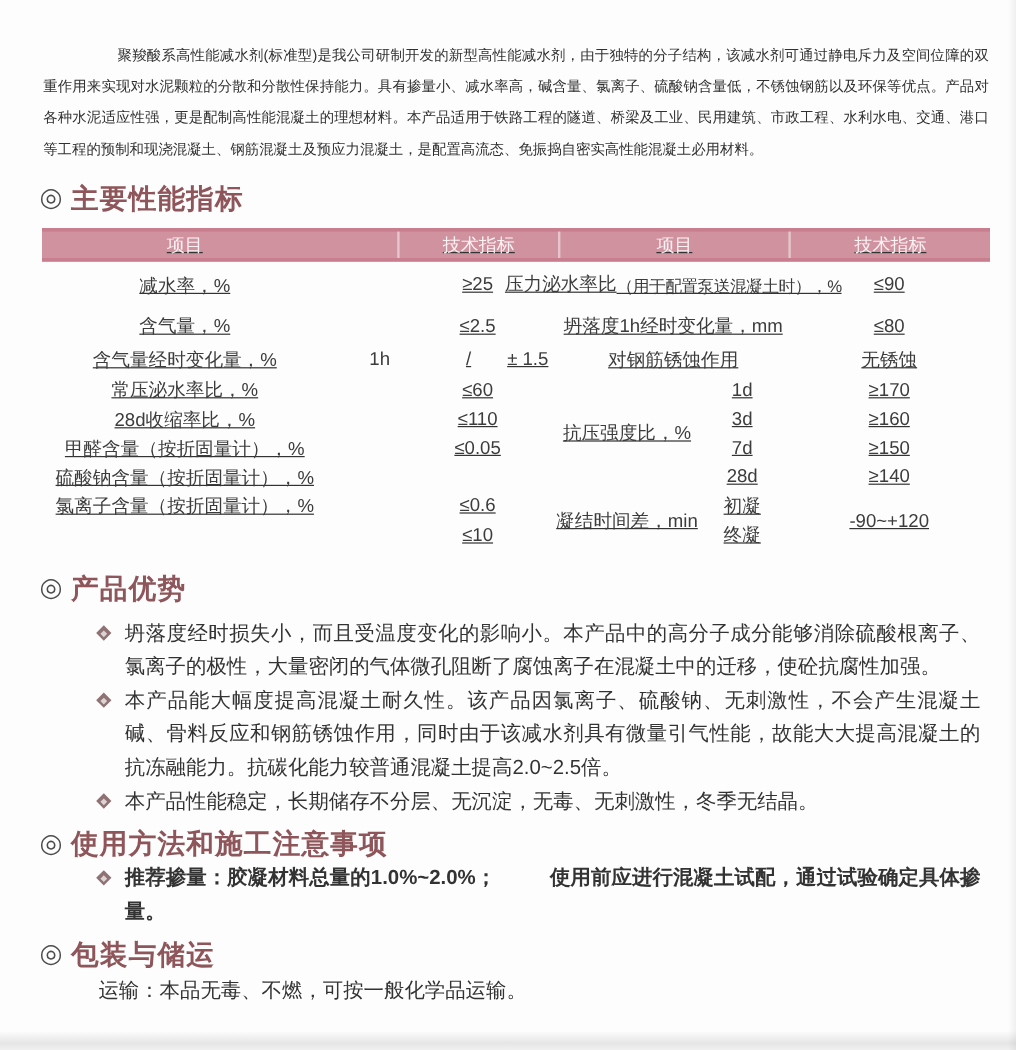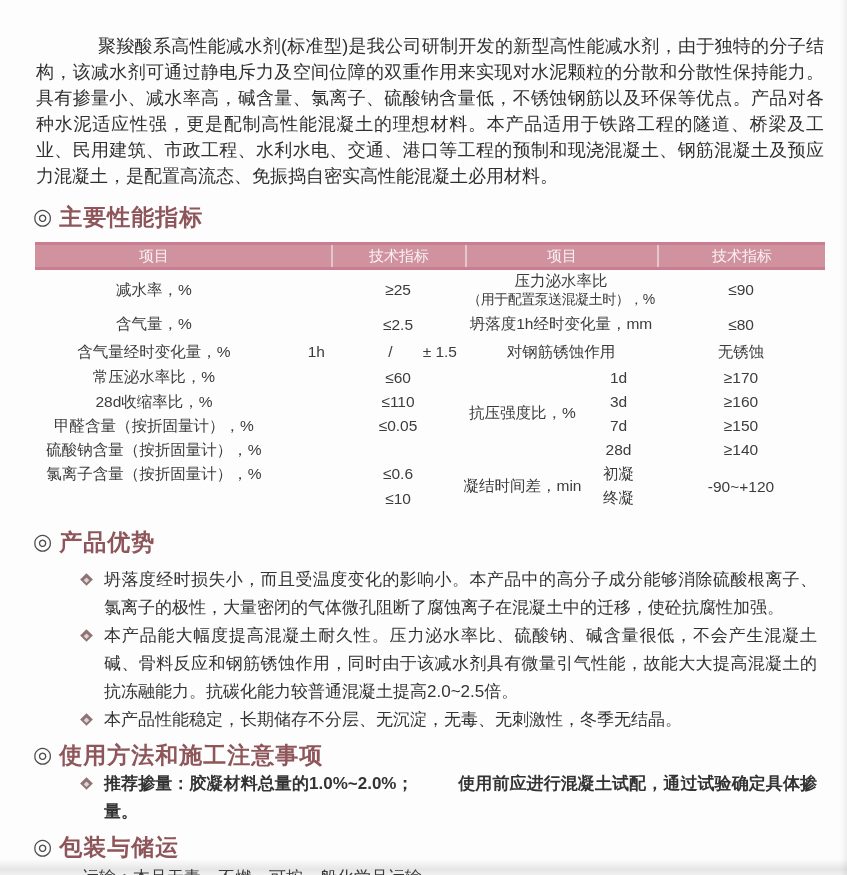--- a/index.html
+++ b/index.html
@@ -5,38 +5,38 @@
   html,body { margin:0; padding:0; }
   body {
     width:847px; height:875px; background:#fdfdfd; overflow:hidden; position:relative;
     font-family:"Liberation Sans","DejaVu Sans",sans-serif; color:#333;
   }
   .page { position:relative; width:847px; height:875px; }
 
   
   .intro {
     margin:0; padding:33px 23px 0 36px;
-    font-size:18px; line-height:26px; text-indent:62px;
+    font-size:12px; line-height:26px; text-indent:62px;
     color:#303030; text-align:justify;
   }
 
   
   .section-h {
     display:flex; align-items:center; gap:7px;
     margin-left:33px; font-size:23px; font-weight:bold;
     color:#8e565a; letter-spacing:1px; line-height:26px;
   }
   .section-h .ring { color:#4d4d4d; font-weight:normal; font-size:22px; letter-spacing:0; }
   .h-performance { margin-top:15px; }
   .h-advantages  { margin-top:18px; }
   .h-usage       { margin-top:8px; }
   .h-packaging   { margin-top:8px; }
 
   
-  .ptable { margin:12px 0 16px 35px; width:790px; }
+  .ptable { margin:12px 0 16px 35px; width:790px;text-decoration:underline; }
   .thead {
     display:grid; grid-template-columns:296px 134px 192px 168px;
     height:22px; background:#d0929e;
     border-top:3px solid #c87e8f; border-bottom:3px solid #c87e8f;
   }
   .th {
     display:flex; align-items:center; justify-content:center;
     color:#f9f2f4; font-size:15px;
   }
   .th.div { border-left:2px solid #e5c6cd; }
@@ -45,21 +45,21 @@
   .tbody {
     display:grid;
     grid-template-columns:296px 134px 115px 77px 168px;
     grid-template-rows:40px 29px 26px 25px 24px 24px 24px 24px 25px;
     font-size:15.5px; color:#3c3c3c;
   }
   .cell { display:flex; align-items:center; justify-content:center; white-space:nowrap; }
   .c1 { padding-right:58px; position:relative; }
   .sub1h { position:absolute; right:6px; }
   .slashcell { justify-content:flex-end; padding-right:8px; gap:30px; }
-  .pressure { flex-direction:column; line-height:18px; }
+  .pressure { flex-direction:row; line-height:18px; }
   .pressure .l2 { font-size:14px; letter-spacing:-0.5px; }
 
   
   .blist { margin:11px 30px 0 82px; }
   .bitem {
     display:flex; align-items:flex-start; gap:13px;
     font-size:17px; line-height:28px; color:#333; text-align:justify;
   }
   .dia { flex:0 0 auto; width:9px; height:9px; margin-top:9px;
          transform:rotate(45deg); background:#8f7273; position:relative; }
@@ -161,21 +161,21 @@
     <span>产品优势</span>
   </div>
 
   <div class="blist">
     <div class="bitem">
       <span class="dia"></span>
       <p>坍落度经时损失小，而且受温度变化的影响小。本产品中的高分子成分能够消除硫酸根离子、氯离子的极性，大量密闭的气体微孔阻断了腐蚀离子在混凝土中的迁移，使砼抗腐性加强。</p>
     </div>
     <div class="bitem">
       <span class="dia"></span>
-      <p>本产品能大幅度提高混凝土耐久性。压力泌水率比、硫酸钠、碱含量很低，不会产生混凝土碱、骨料反应和钢筋锈蚀作用，同时由于该减水剂具有微量引气性能，故能大大提高混凝土的抗冻融能力。抗碳化能力较普通混凝土提高2.0~2.5倍。</p>
+      <p>本产品能大幅度提高混凝土耐久性。该产品因氯离子、硫酸钠、无刺激性，不会产生混凝土碱、骨料反应和钢筋锈蚀作用，同时由于该减水剂具有微量引气性能，故能大大提高混凝土的抗冻融能力。抗碳化能力较普通混凝土提高2.0~2.5倍。</p>
     </div>
     <div class="bitem">
       <span class="dia"></span>
       <p>本产品性能稳定，长期储存不分层、无沉淀，无毒、无刺激性，冬季无结晶。</p>
     </div>
   </div>
 
   <div class="section-h h-usage">
     <span class="ring">◎</span>
     <span>使用方法和施工注意事项</span>

